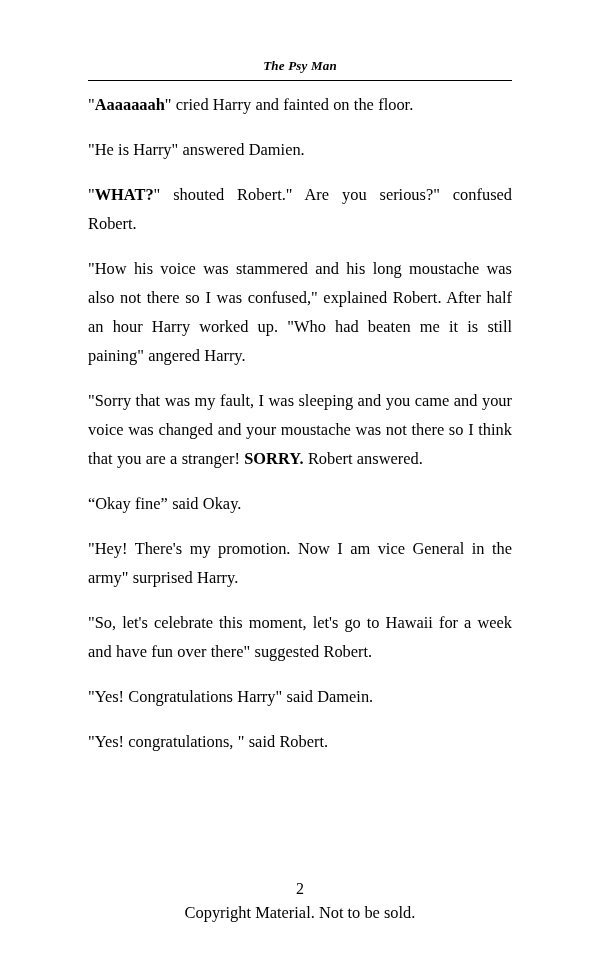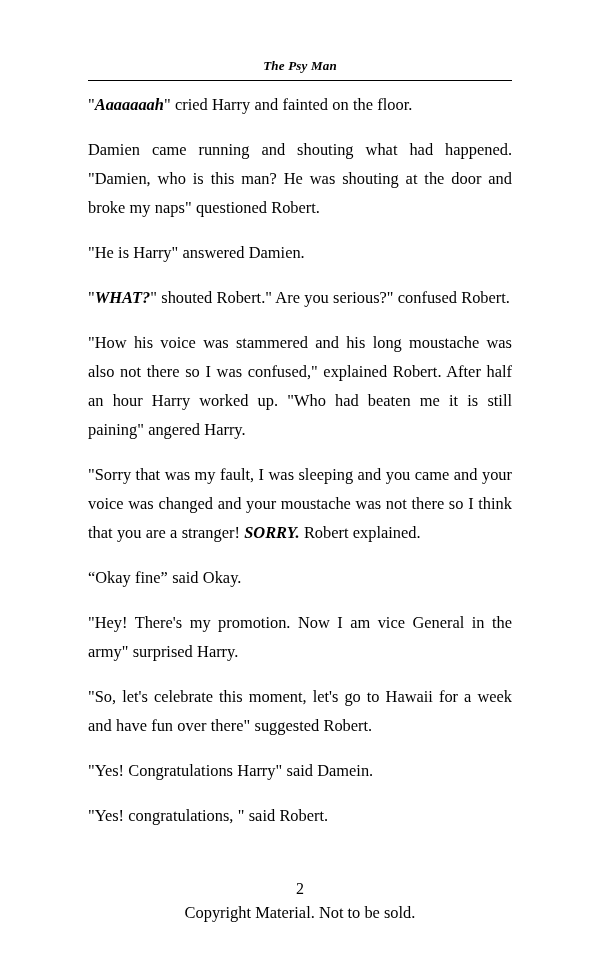--- a/index.html
+++ b/index.html
@@ -53,21 +53,20 @@
     line-height: 29px;
     text-align: justify;
     text-justify: inter-word;
     word-spacing: 0.2px;
   }
   p.para:last-child {
     margin-bottom: 0;
   }
   b {
     font-weight: bold;
-    font-style: italic;
   }
   .folio {
     position: absolute;
     top: 880px;
     left: 0;
     width: 600px;
     text-align: center;
     font-size: 16px;
   }
   .copyright {
@@ -83,25 +82,24 @@
 <body>
 
 <div class="page">
 
   <div class="running-head">The Psy Man</div>
 
   <div class="head-rule"></div>
 
   <div class="body-block">
       <p class="para"><span>"</span><b>Aaaaaaah</b><span>" cried Harry and fainted on the floor.</span></p>
-      <p class="para"><span>Damien came running and shouting what had happened. "Damien, who is this man? He was shouting at the door and broke my naps" questioned Robert.</span></p>
       <p class="para"><span>"He is Harry" answered Damien.</span></p>
       <p class="para"><span>"</span><b>WHAT?</b><span>" shouted Robert." Are you serious?" confused Robert.</span></p>
       <p class="para"><span>"How his voice was stammered and his long moustache was also not there so I was confused," explained Robert. After half an hour Harry worked up. "Who had beaten me it is still paining" angered Harry.</span></p>
-      <p class="para"><span>"Sorry that was my fault, I was sleeping and you came and your voice was changed and your moustache was not there so I think that you are a stranger! </span><b>SORRY.</b><span>  Robert explained.</span></p>
+      <p class="para"><span>"Sorry that was my fault, I was sleeping and you came and your voice was changed and your moustache was not there so I think that you are a stranger! </span><b>SORRY.</b><span>  Robert answered.</span></p>
       <p class="para"><span>“Okay fine” said Okay.</span></p>
       <p class="para"><span>"Hey! There's my promotion. Now I am vice General in the army" surprised Harry.</span></p>
       <p class="para"><span>"So, let's celebrate this moment, let's go to Hawaii for a week and have fun over there" suggested Robert.</span></p>
       <p class="para"><span>"Yes! Congratulations Harry" said Damein.</span></p>
       <p class="para"><span>"Yes! congratulations, " said Robert.</span></p>
     </div>
 
   <div class="folio">2</div>
 
   <div class="copyright">Copyright Material. Not to be sold.</div>

